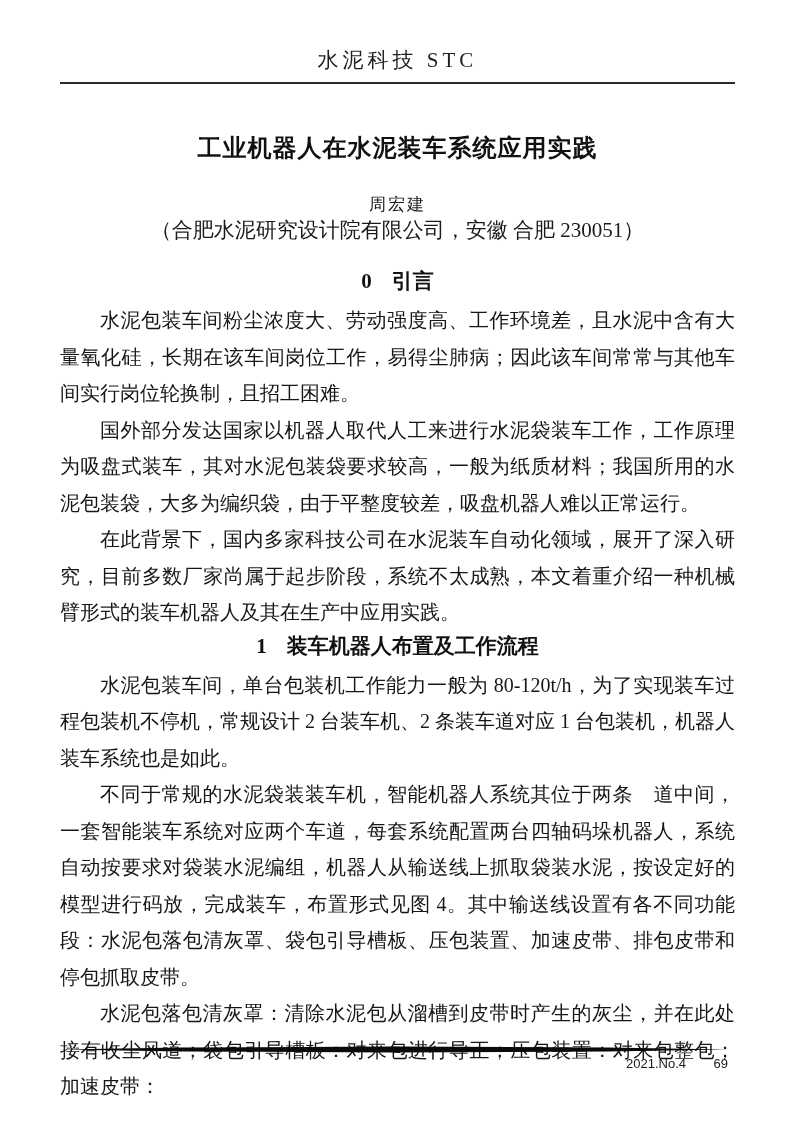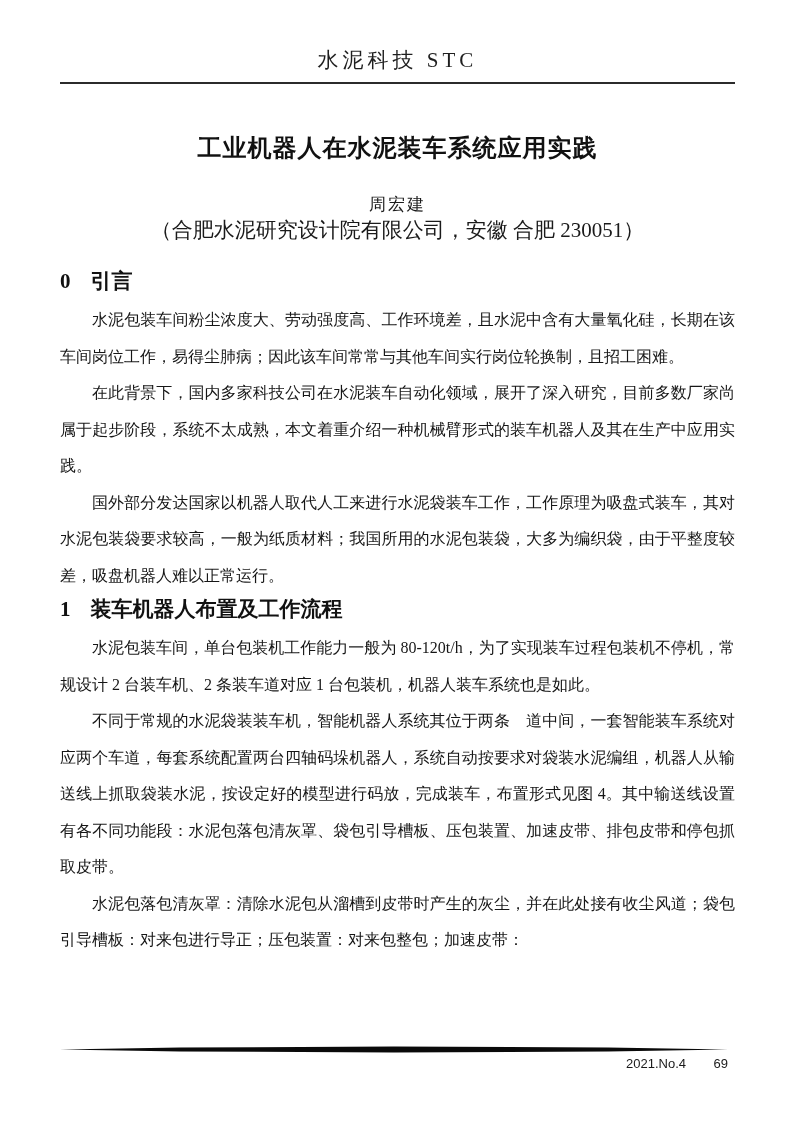--- a/index.html
+++ b/index.html
@@ -60,34 +60,35 @@
     line-height: 24px;
   }
   
   .section-heading {
     font-family: "Liberation Sans", "DejaVu Sans", sans-serif;
     font-size: 21px;
     line-height: 26px;
     font-weight: bold;
     margin: 26px 0 8px 0;
     color: #111;
+    text-align: center;
   }
   .section-heading.tight {
     margin-top: 2px;
   }
   .sec-num {
     display: inline-block;
     margin-right: 20px;
     font-family: "Liberation Serif", "DejaVu Serif", serif;
     font-weight: bold;
   }
   .body-para {
     margin: 0;
     font-family: "Liberation Serif", "DejaVu Serif", serif;
-    font-size: 16px;
+    font-size: 20px;
     line-height: 36.5px;
     text-align: justify;
     text-indent: 2em;
     color: #161616;
   }
   
   .page-footer {
     position: absolute;
     left: 60px;
     top: 1046px;
@@ -132,23 +133,23 @@
   <div class="author-line">周宏建</div>
 
   <div class="affiliation-line">（合肥水泥研究设计院有限公司，安徽 合肥 230051）</div>
 
   <h2 class="section-heading">
     <span class="sec-num">0</span><span class="sec-title">引言</span>
   </h2>
 
   <p class="body-para">水泥包装车间粉尘浓度大、劳动强度高、工作环境差，且水泥中含有大量氧化硅，长期在该车间岗位工作，易得尘肺病；因此该车间常常与其他车间实行岗位轮换制，且招工困难。</p>
 
+  <p class="body-para">国外部分发达国家以机器人取代人工来进行水泥袋装车工作，工作原理为吸盘式装车，其对水泥包装袋要求较高，一般为纸质材料；我国所用的水泥包装袋，大多为编织袋，由于平整度较差，吸盘机器人难以正常运行。</p>
+
   <p class="body-para">在此背景下，国内多家科技公司在水泥装车自动化领域，展开了深入研究，目前多数厂家尚属于起步阶段，系统不太成熟，本文着重介绍一种机械臂形式的装车机器人及其在生产中应用实践。</p>
-
-  <p class="body-para">国外部分发达国家以机器人取代人工来进行水泥袋装车工作，工作原理为吸盘式装车，其对水泥包装袋要求较高，一般为纸质材料；我国所用的水泥包装袋，大多为编织袋，由于平整度较差，吸盘机器人难以正常运行。</p>
 
   <h2 class="section-heading tight">
     <span class="sec-num">1</span><span class="sec-title">装车机器人布置及工作流程</span>
   </h2>
 
   <p class="body-para">水泥包装车间，单台包装机工作能力一般为 80-120t/h，为了实现装车过程包装机不停机，常规设计 2 台装车机、2 条装车道对应 1 台包装机，机器人装车系统也是如此。</p>
 
   <p class="body-para">不同于常规的水泥袋装装车机，智能机器人系统其位于两条　道中间，一套智能装车系统对应两个车道，每套系统配置两台四轴码垛机器人，系统自动按要求对袋装水泥编组，机器人从输送线上抓取袋装水泥，按设定好的模型进行码放，完成装车，布置形式见图 4。其中输送线设置有各不同功能段：水泥包落包清灰罩、袋包引导槽板、压包装置、加速皮带、排包皮带和停包抓取皮带。</p>
 
   <p class="body-para">水泥包落包清灰罩：清除水泥包从溜槽到皮带时产生的灰尘，并在此处接有收尘风道；袋包引导槽板：对来包进行导正；压包装置：对来包整包；加速皮带：</p>

